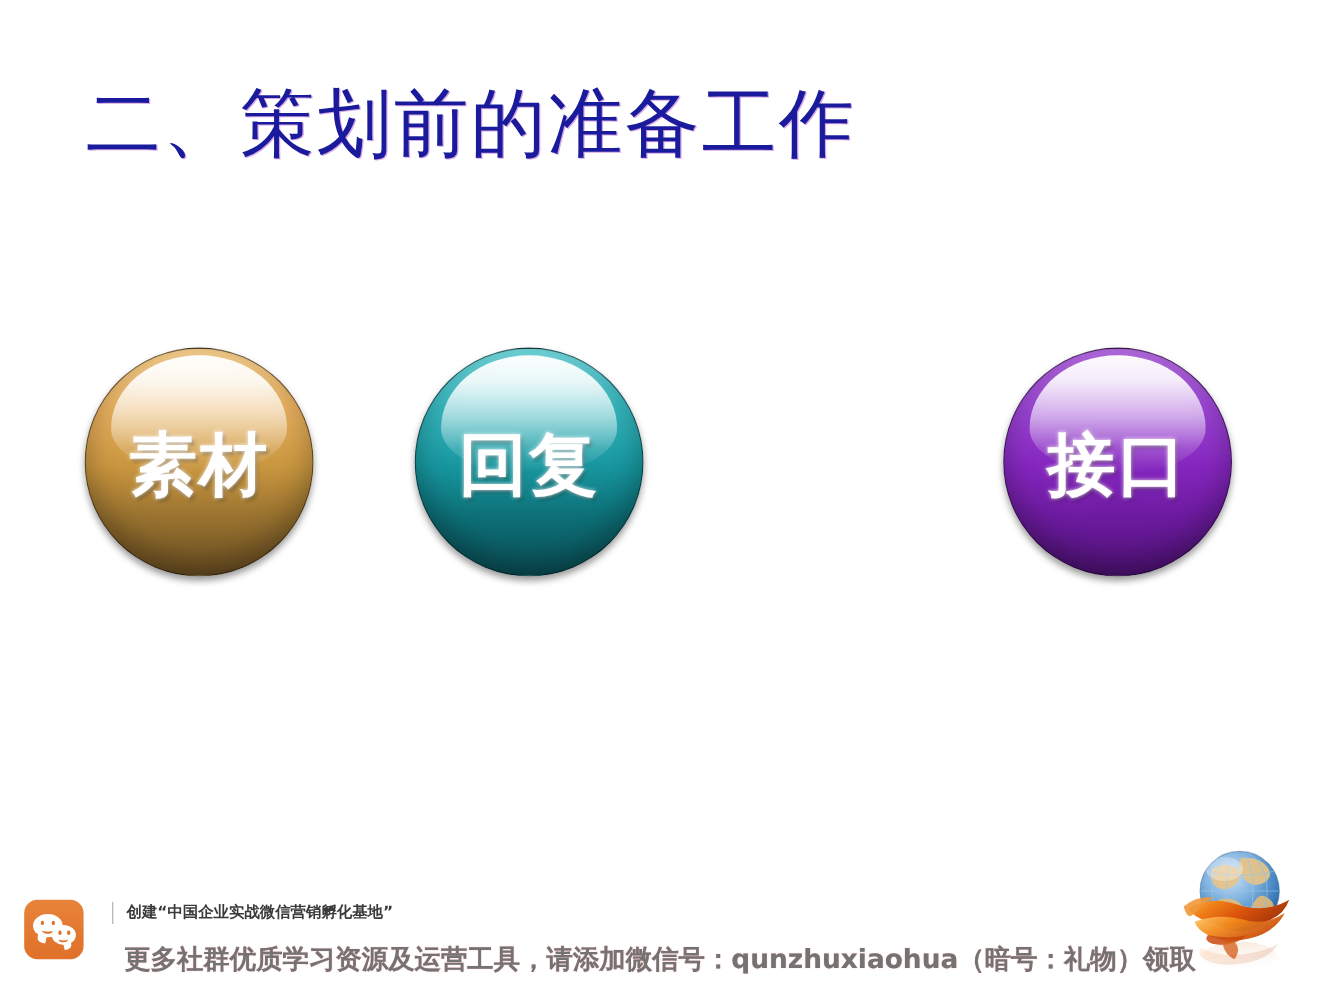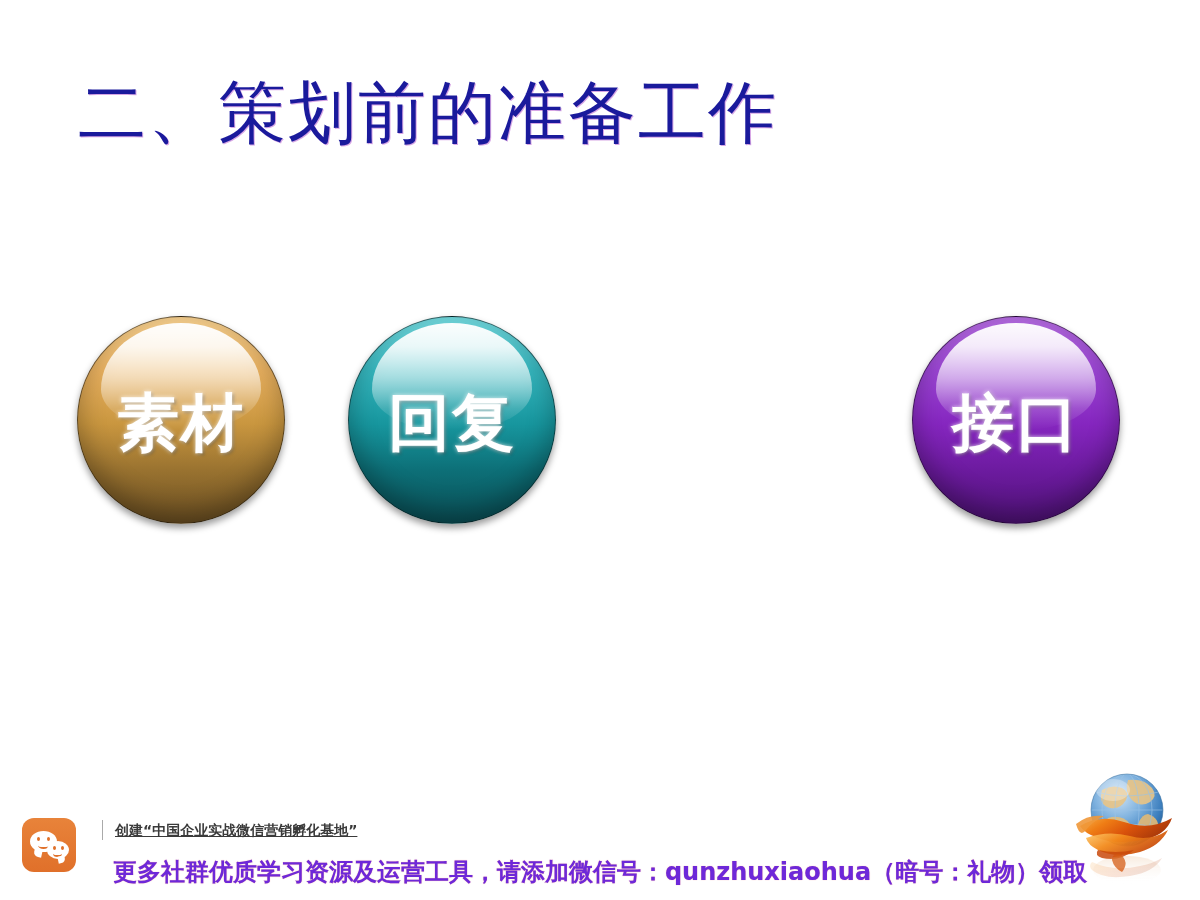--- a/index.html
+++ b/index.html
@@ -93,21 +93,21 @@
     font-weight: 700;
     letter-spacing: 2px;
     text-shadow: 0 0 4px rgba(255,255,255,0.85),
                  2px 2px 3px rgba(0,0,0,0.30);
     font-family: "DejaVu Sans", "Liberation Sans", sans-serif;
     padding-top: 6px;
     box-sizing: border-box;
   }
 
   #sphere-0 { left: 77px;  background: linear-gradient(to bottom, #f6cf8e 0%, #e8b05f 26%, #c9963f 52%, #9a7330 74%, #6b4f22 100%); }
-  #sphere-1 { left: 348px; background: linear-gradient(to bottom, #72d8dd 0%, #35b5bd 26%, #17969e 52%, #0d7078 74%, #0a4f56 100%); }
+  #sphere-1 { left: 377px; background: linear-gradient(to bottom, #72d8dd 0%, #35b5bd 26%, #17969e 52%, #0d7078 74%, #0a4f56 100%); }
   #sphere-2 { left: 645px; background: linear-gradient(to bottom, #d4d41a 0%, #bcbc10 26%, #a0a009 52%, #7c7c06 74%, #575703 100%); }
   #sphere-3 { left: 912px; background: linear-gradient(to bottom, #b46be0 0%, #9b45d4 26%, #8526bf 52%, #6d1ba0 74%, #4f1277 100%); }
 
   
   #footer-logo {
     position: absolute;
     left: 22px;
     top: 818px;
     display: flex;
     align-items: flex-start;
@@ -209,39 +209,38 @@
   }
   #tagline-block {
     color: #3a3a3a;
   }
   #tagline-main {
     font-family: "DejaVu Sans", "Liberation Sans", sans-serif;
     font-size: 14px;
     font-weight: 700;
     line-height: 24px;
     white-space: nowrap;
-    text-decoration: underline;
   }
   #tagline-sub {
     font-family: "DejaVu Sans", "Liberation Sans", sans-serif;
     font-size: 14px;
     font-weight: 700;
     line-height: 26px;
     letter-spacing: 9px;
     white-space: nowrap;
   }
 
   
   #watermark-line {
     position: absolute;
     left: 0;
     top: 856px;
     width: 1200px;
     text-align: center;
-    color: #6d28d9;
+    color: #737373;
     font-size: 24px;
     font-weight: 700;
     letter-spacing: 0px;
     white-space: nowrap;
     font-family: "DejaVu Sans", "Liberation Sans", sans-serif;
     text-shadow: 0 0 1px rgba(241,89,91,0.6);
   }
 
   
   #globe-graphic {

